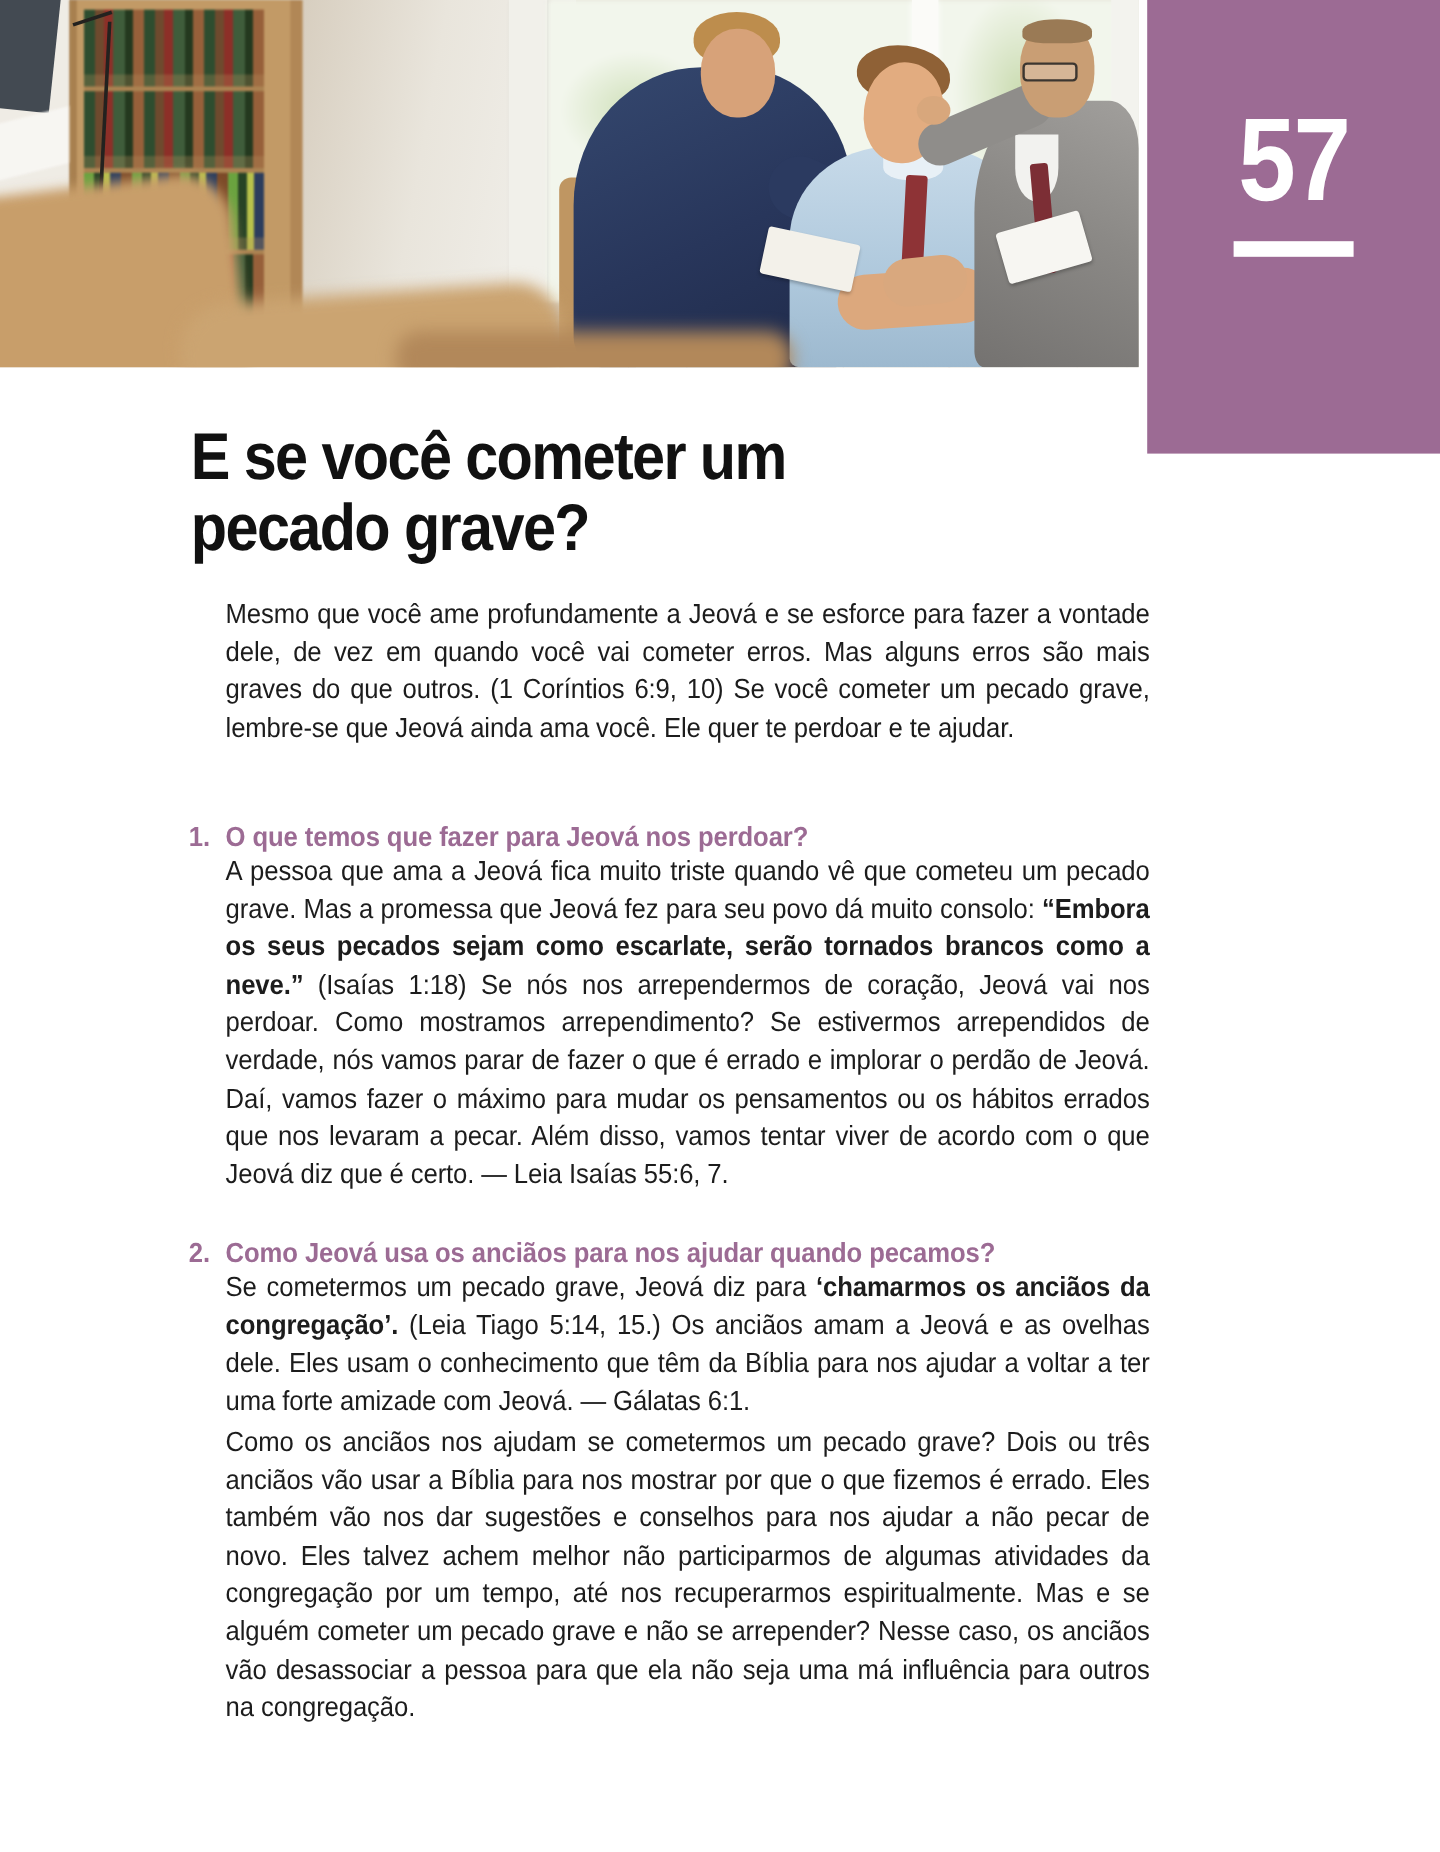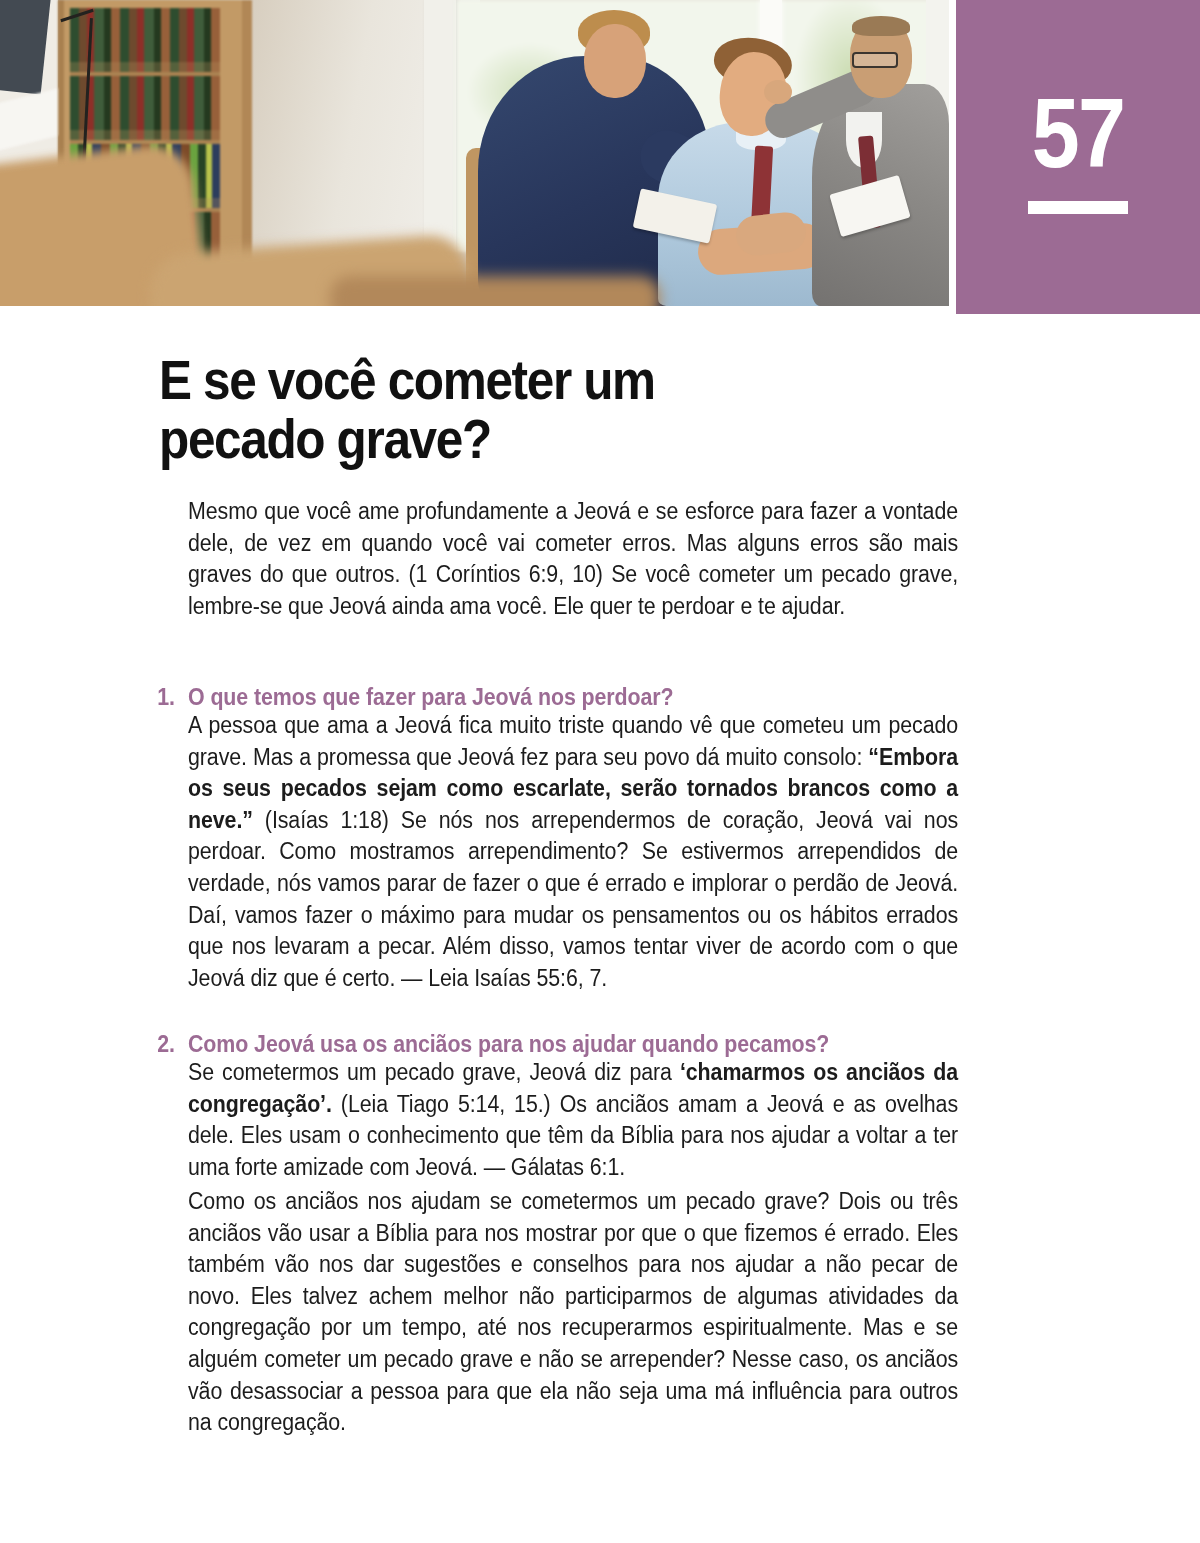--- a/index.html
+++ b/index.html
@@ -76,21 +76,21 @@
   .ph-bookR{left:834px;top:184px;width:72px;height:44px;background:#f7f6f2;transform:rotate(-16deg);border-radius:3px;box-shadow:0 2px 3px rgba(0,0,0,.25);}
   .ph-hands{left:736px;top:214px;width:70px;height:40px;background:#d9a87e;border-radius:20px;transform:rotate(-6deg);}
 
   .ph-fg-chair1{left:-64px;top:156px;width:266px;height:210px;background:#c89e6a;border-radius:44px;
      transform:rotate(-7deg);filter:blur(5px);}
   .ph-fg-chair2{left:150px;top:244px;width:320px;height:90px;background:#cba471;border-radius:40px;
      transform:rotate(-4deg);filter:blur(6px);}
   .ph-fg-wood{left:330px;top:276px;width:330px;height:46px;background:#b2885a;border-radius:20px;filter:blur(7px);}
 
   
-  .lesson-box{position:absolute;left:956px;top:0;width:244px;height:314px;}
+  .lesson-box{position:absolute;left:956px;top:0;width:244px;height:378px;}
   .lesson-num{position:absolute;left:0;top:84px;width:100%;text-align:center;
      color:#fff;font-size:98px;font-weight:bold;line-height:1;
      transform:scaleX(.88);letter-spacing:-2px;}
   .lesson-bar{position:absolute;left:72px;top:201px;width:100px;height:13px;background:#fff;}
 
   
   .title{position:absolute;left:159px;top:351px;font-weight:bold;color:#111;
      font-size:55px;line-height:59px;letter-spacing:-1.5px;
      transform:scaleX(.9);transform-origin:left top;white-space:nowrap;}
 

